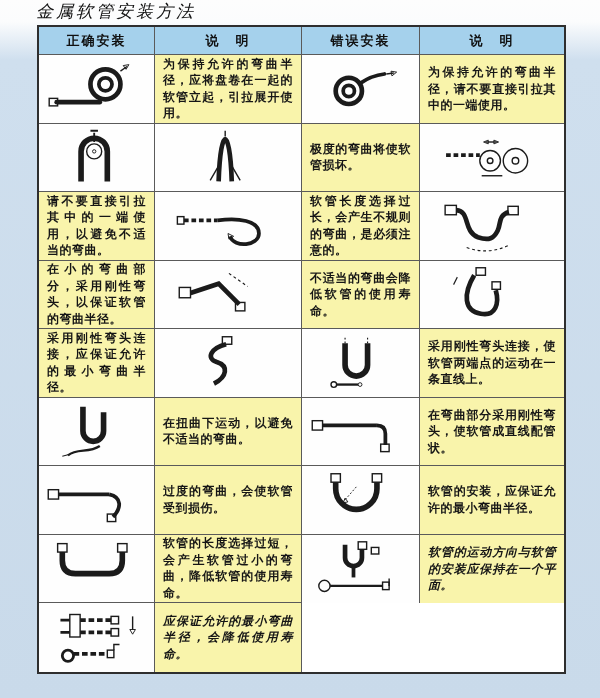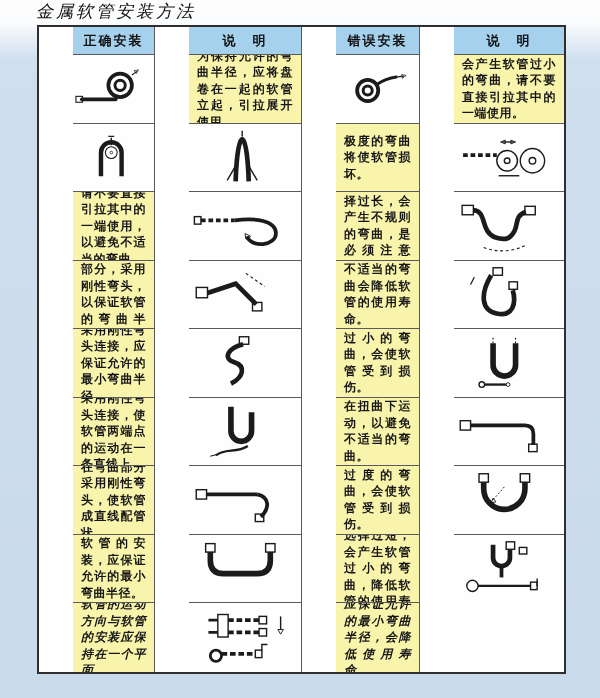--- a/index.html
+++ b/index.html
@@ -21,21 +21,20 @@
     grid-template-rows:28px repeat(9,68.5px);
     border:2px solid #2e2e2e;
     background:#ffffff;
   }
   .cell{
     box-sizing:border-box;
     border-right:1px solid #5a5a5a;
     border-bottom:1px solid #5a5a5a;
     display:flex;align-items:center;justify-content:center;
     overflow:hidden;
-    margin-left:34px;
   }
   .grid .cell:nth-child(4n){border-right:none;}
   .grid .cell:nth-last-child(-n+4){border-bottom:none;font-style:italic;}
   .hcell{
     background:#a5d1ec;font-weight:bold;font-size:13px;
     letter-spacing:2px;color:#101010;
   }
   .img{background:#fefefe;}
   .desc{background:#f9f4ab;padding:4px 8px;}
   .desc p{
@@ -76,21 +75,21 @@
   <div class="cell img">
     <svg class="ill" viewBox="0 0 110 64" width="104" height="60">
       <circle cx="42" cy="34" r="14" stroke-width="5"></circle>
       <circle cx="42" cy="34" r="6" stroke-width="4"></circle>
       <path d="M54,26 C64,19 72,17 80,16" stroke-width="4" stroke-linecap="round"></path>
       <path d="M82,16 l8,-1" stroke-width="1.5"></path>
       <path d="M93,14 l-6,-1 l1,5 z" fill="#1b1b1b" stroke="none"></path>
     </svg>
   </div>
   <div class="cell desc">
-      <p>会产生软管过小的弯曲，请不要直接引拉其中的一端使用。</p>
+      <p>为保持允许的弯曲半径，请不要直接引拉其中的一端使用。</p>
     </div>
 
   <div class="cell img">
     <svg class="ill" viewBox="0 0 110 64" width="104" height="60">
       <path d="M38,58 V26 A14,14 0 0 1 66,26 V58" stroke-width="6"></path>
       <circle class="fit" cx="52" cy="26" r="8"></circle>
       <circle cx="52" cy="26" r="1.8" fill="#1b1b1b" stroke="none"></circle>
       <path d="M52,6 V16 M48,4 h8" stroke-width="2"></path>
     </svg>
   </div>
@@ -165,23 +164,20 @@
   </div>
   <div class="cell desc">
       <p>采用刚性弯头连接，应保证允许的最小弯曲半径。</p>
     </div>
   <div class="cell img">
     <svg class="ill" viewBox="0 0 110 64" width="104" height="60">
       <rect class="fit" x="49" y="4" width="10" height="8"></rect>
       <path d="M53,12 C37,16 31,27 43,31 C56,35 54,47 40,54" stroke-width="5"></path>
     </svg>
   </div>
-  <div class="cell desc">
-      <p>过小的弯曲，会使软管受到损伤。</p>
-    </div>
 
   <div class="cell img">
     <svg class="ill" viewBox="0 0 110 64" width="104" height="60">
       <path d="M38,5 V11 M62,5 V11" stroke-width="1.2" stroke-dasharray="2,2"></path>
       <path d="M38,11 V34 A12,12 0 0 0 62,34 V11" stroke-width="6"></path>
       <circle class="fit" cx="26" cy="55" r="3"></circle>
       <path d="M29,55 H52" stroke-width="2.5"></path>
       <circle cx="54" cy="55" r="2" fill="#1b1b1b" stroke="none"></circle>
     </svg>
   </div>

